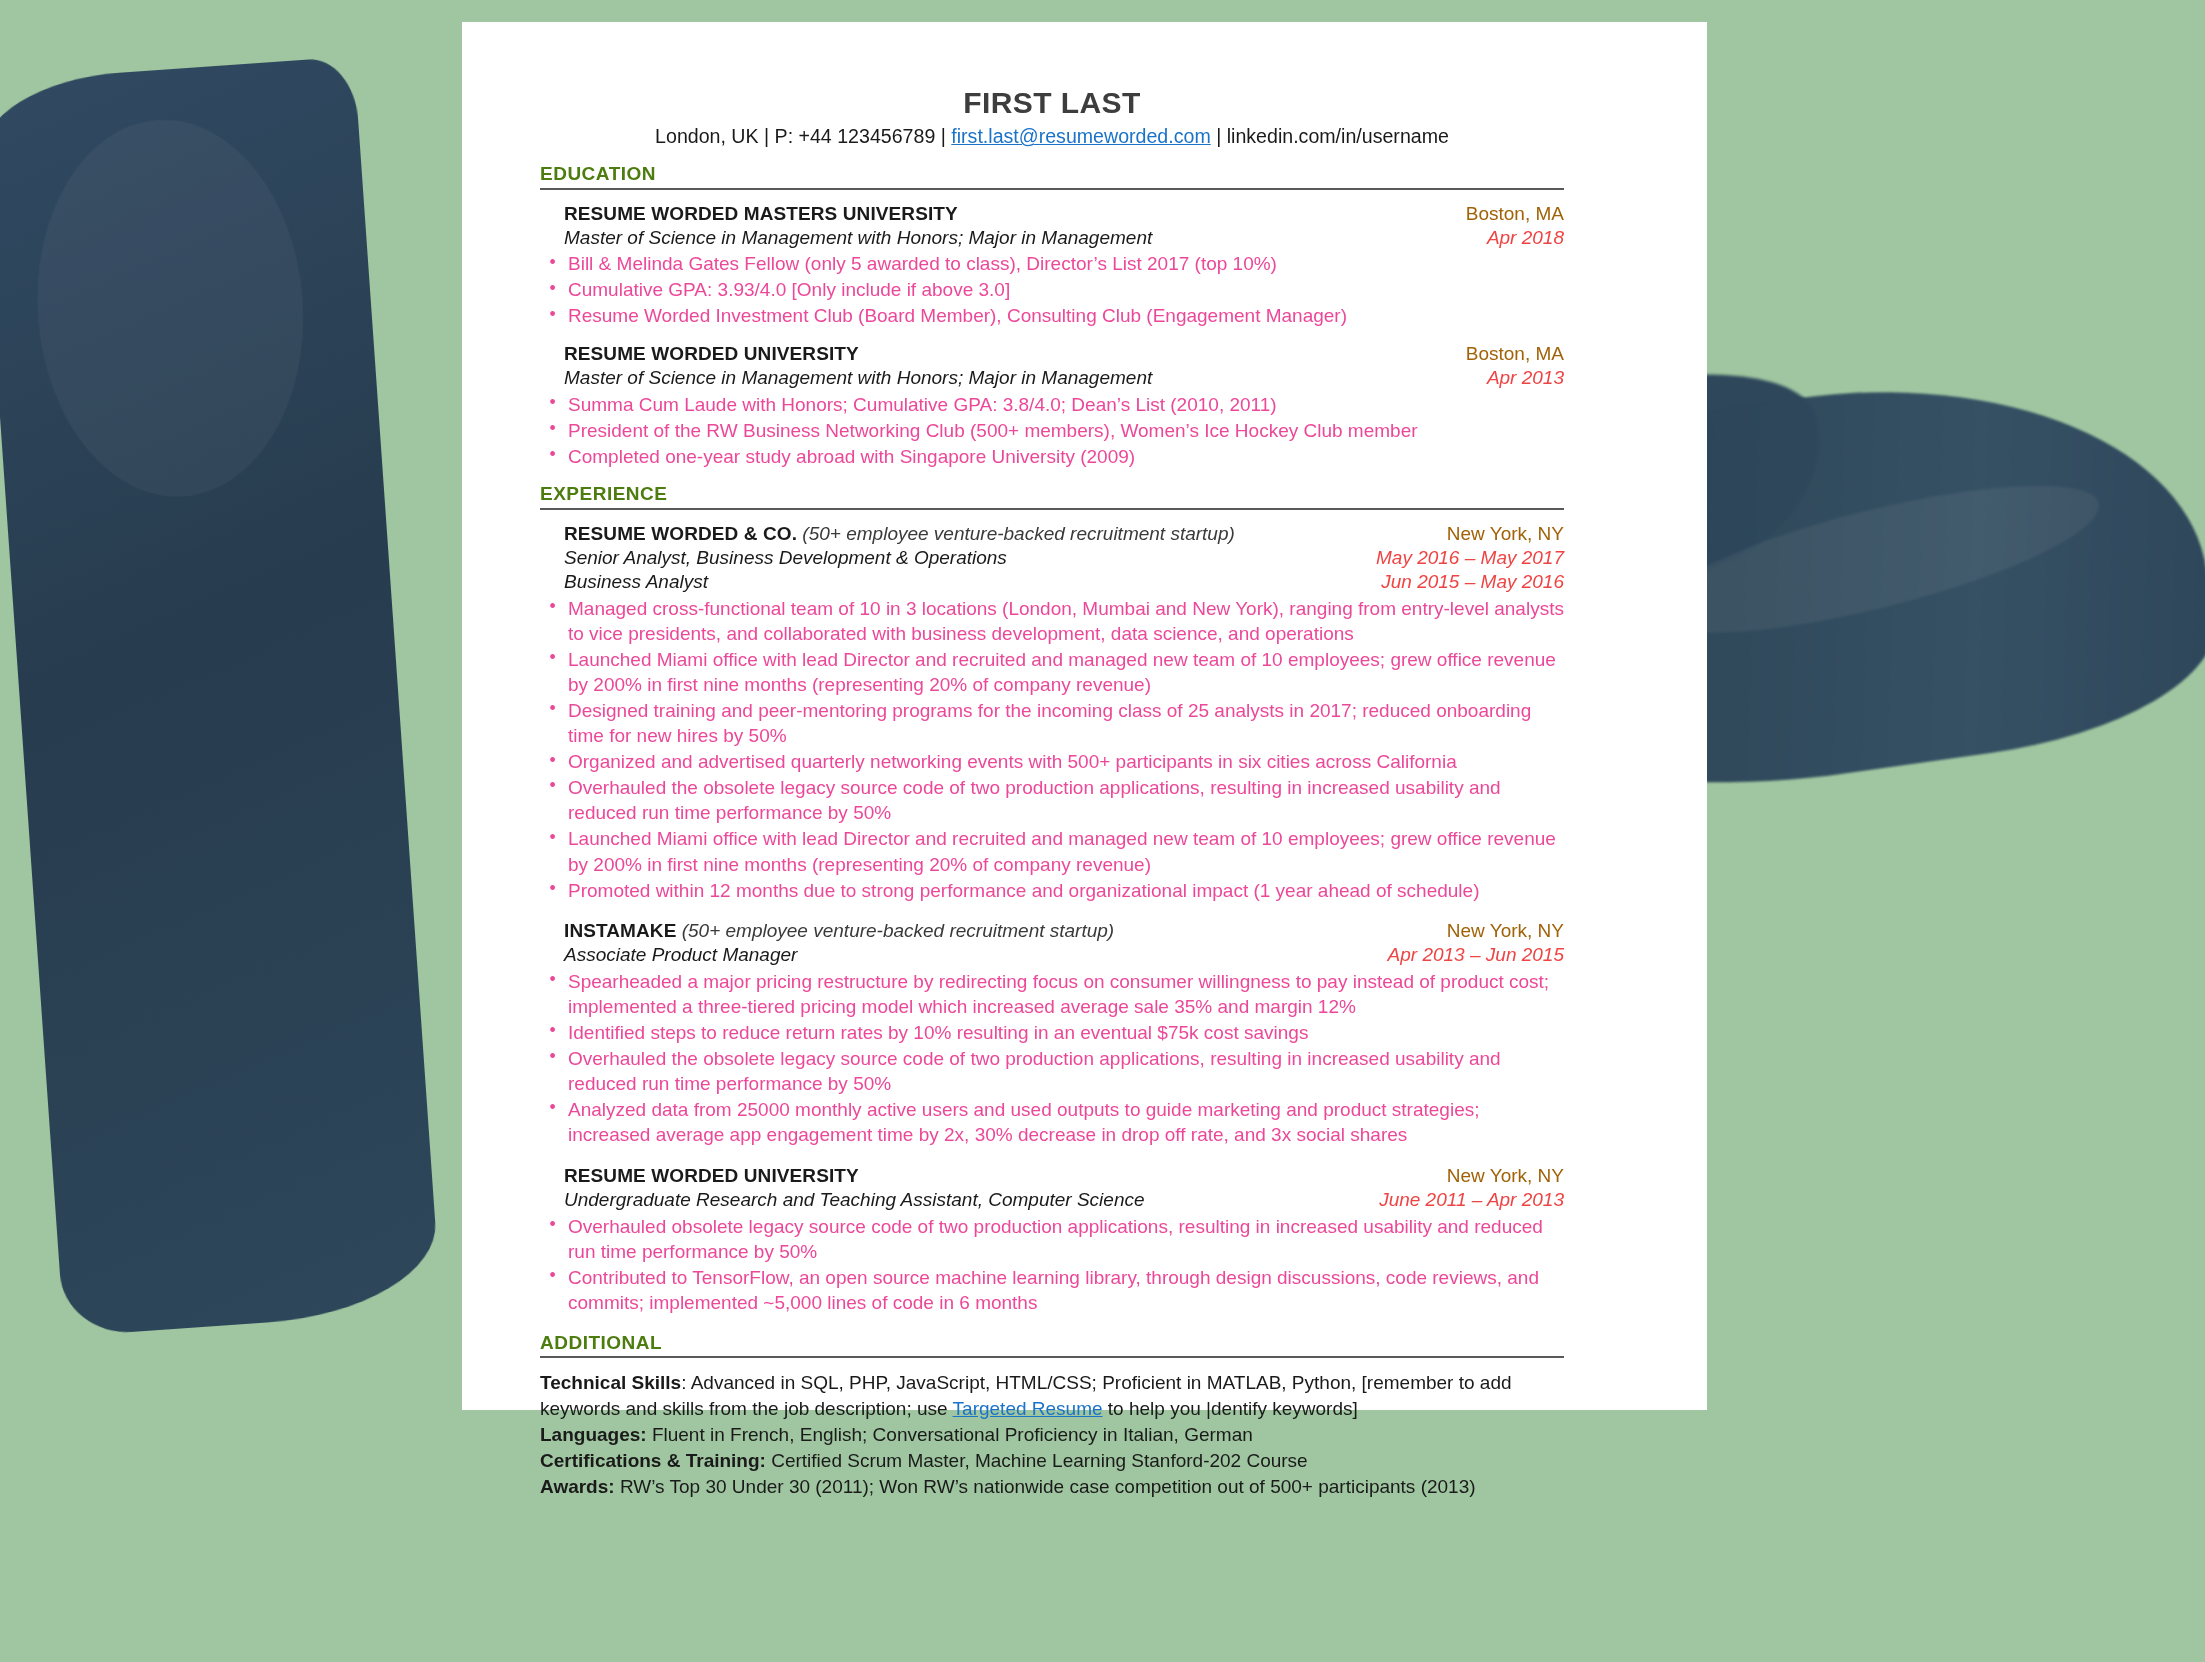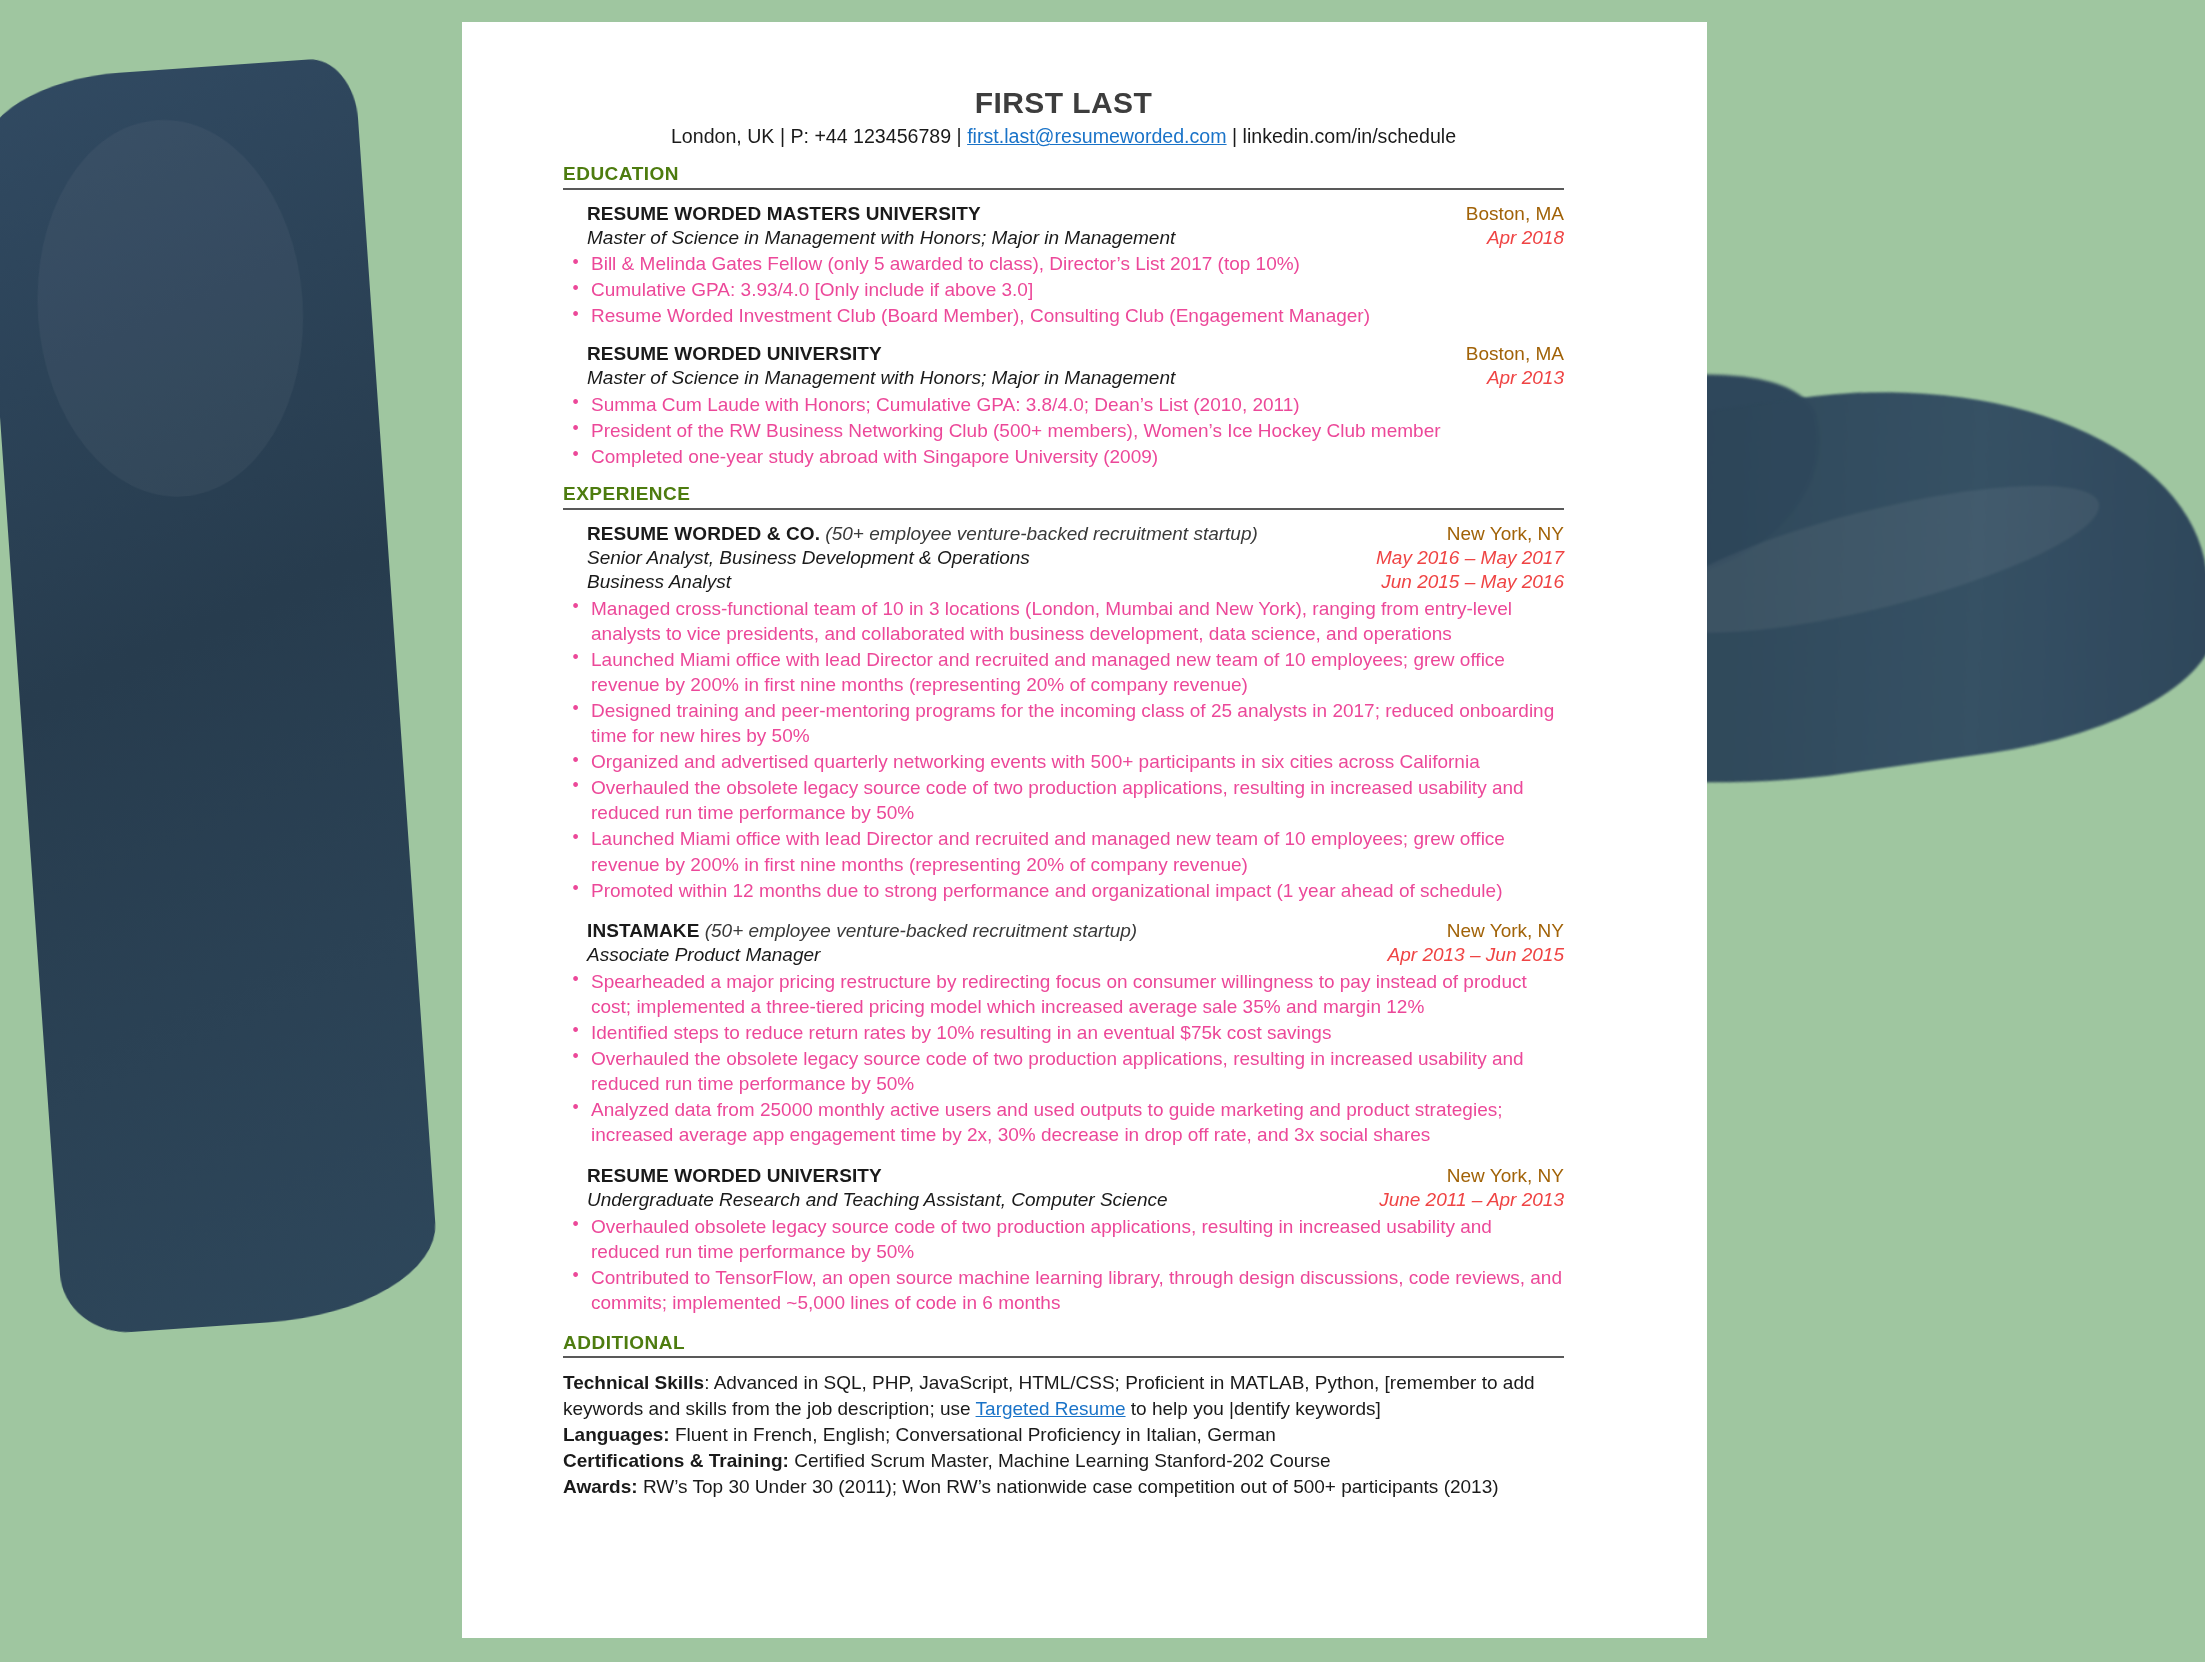--- a/index.html
+++ b/index.html
@@ -77,24 +77,24 @@
     background: #2b4359;
     filter: blur(1.4px);
   }
 
   
   .page {
     position: absolute;
     left: 462px;
     top: 21.6px;
     width: 1245px;
-    height: 1616px;
+    height: 1388px;
     background: #ffffff;
     box-sizing: border-box;
-    padding: 65px 143px 0 101px;
+    padding: 65px 143px 0 78px;
     color: #1a1a1a;
     z-index: 5;
   }
   .inner { width: 100%; }
 
   
   .full-name {
     text-align: center;
     font-size: 30px;
     font-weight: bold;
@@ -196,21 +196,21 @@
   <div class="brush brush-left"></div>
   <div class="brush brush-right-tail"></div>
   <div class="brush brush-right"></div>
 </div>
 
 <div class="page">
   <div class="inner">
 
     <div>
       <div class="full-name">FIRST LAST</div>
-      <div class="contact-line"><span>London, UK</span><span> | </span><span>P: +44 123456789</span><span> | </span><a class="link" href="#">first.last@resumeworded.com</a><span> | </span><span>linkedin.com/in/schedule</span></div>
+      <div class="contact-line"><span>London, UK</span><span> | </span><span>P: +44 123456789</span><span> | </span><a class="link" href="#">first.last@resumeworded.com</a><span> | </span><span>linkedin.com/in/username</span></div>
     </div>
 
     <div class="section">
       <div class="section-title">EDUCATION</div>
       <hr class="section-rule">
 
       <div class="entry">
         <div class="entry-row">
           <div class="entry-left org">RESUME WORDED MASTERS UNIVERSITY</div>
           <div class="entry-right loc">Boston, MA</div>

